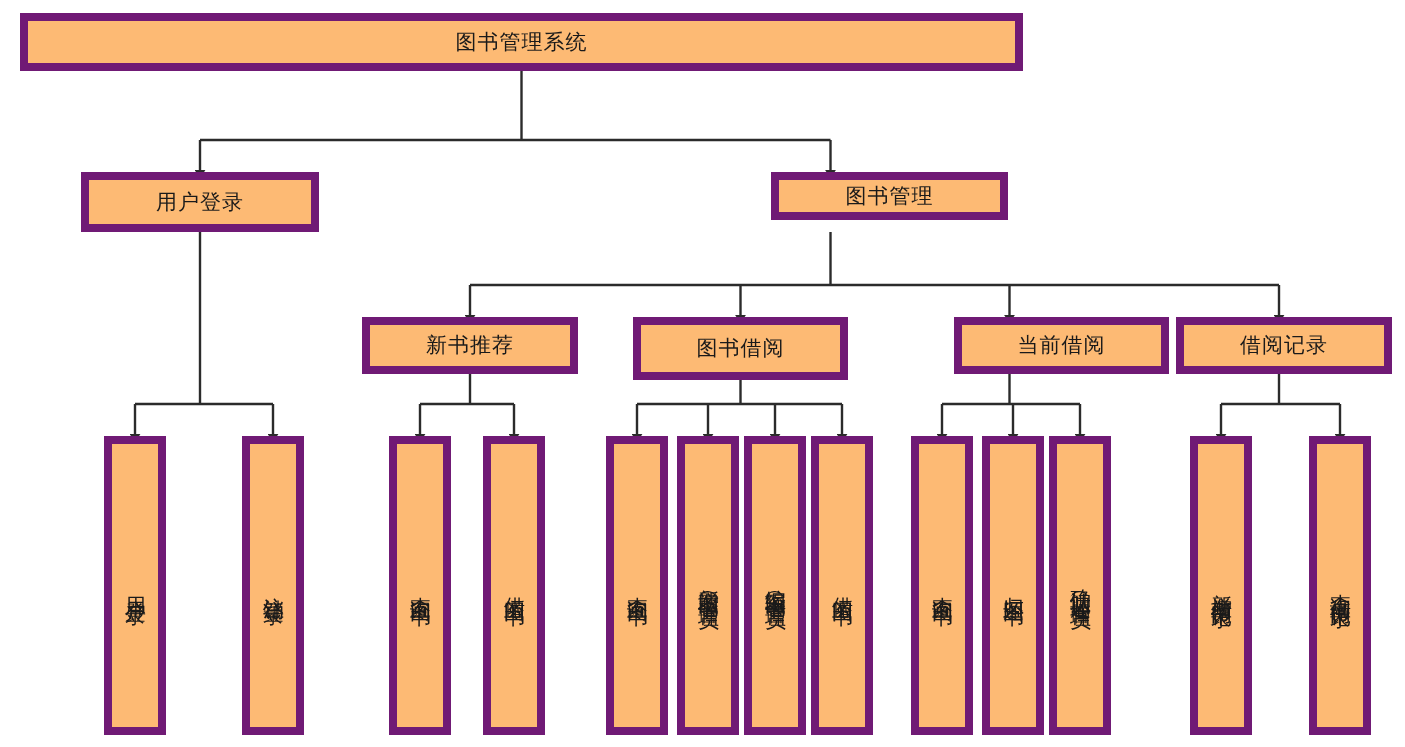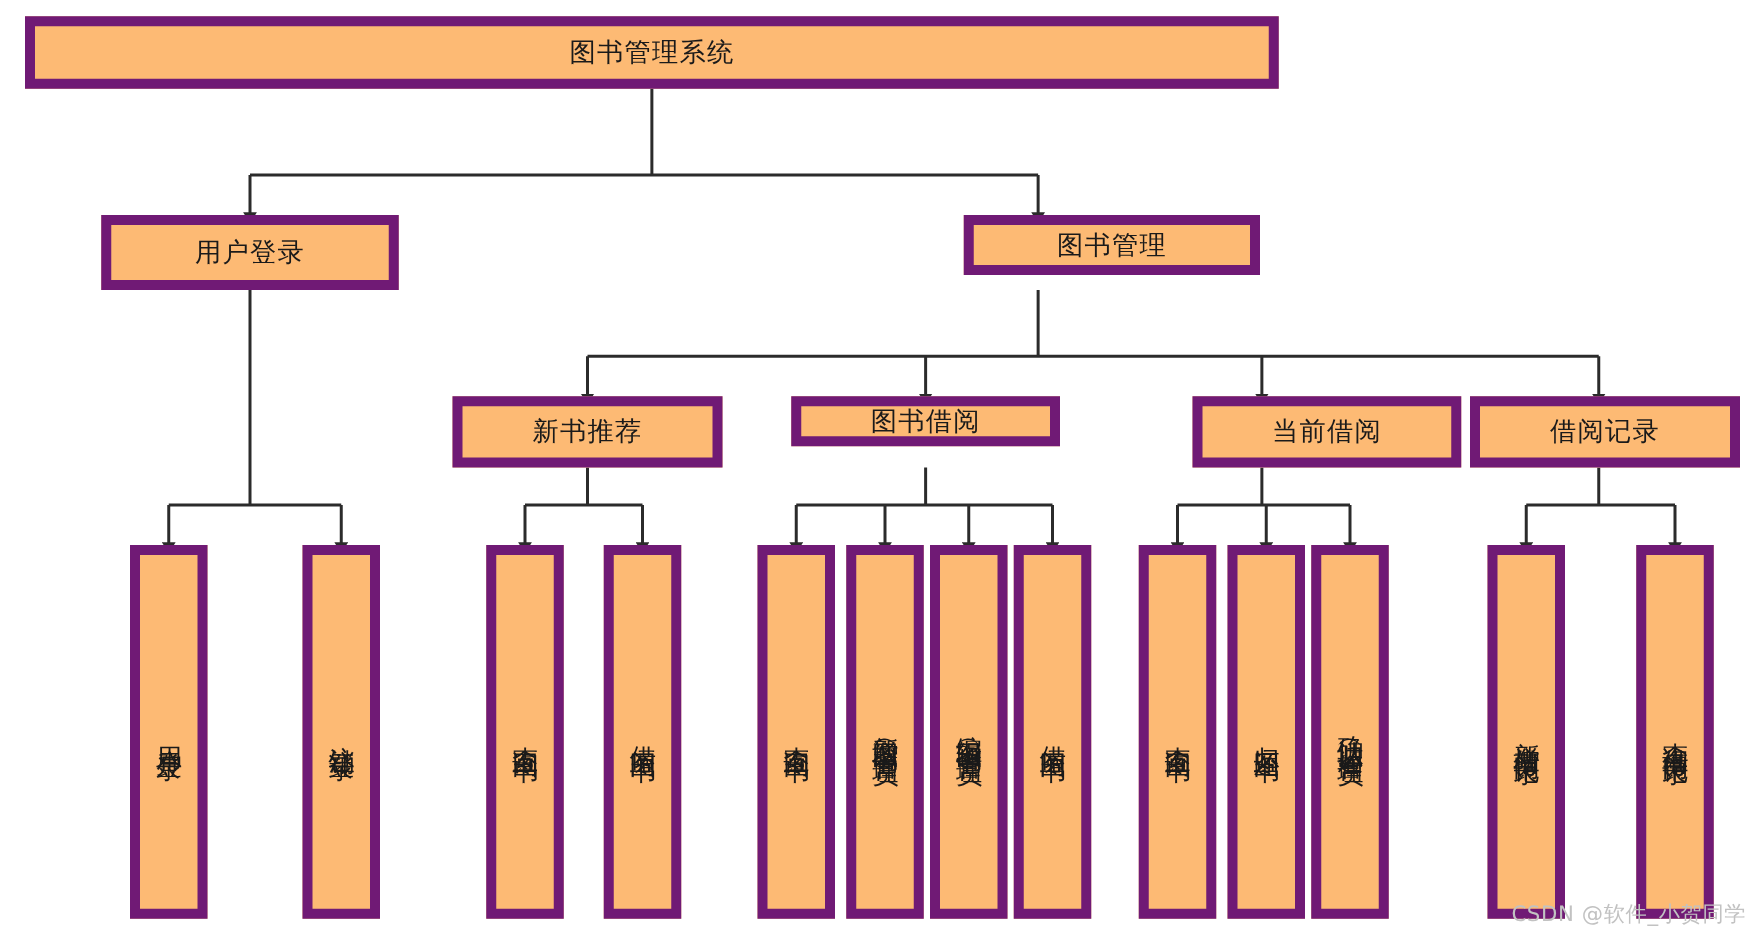--- a/index.html
+++ b/index.html
@@ -117,21 +117,21 @@
       </div>
       <div class="node horiz" style="left: 81px; top: 172px; width: 238px; height: 60px;">
         <span class="label">用户登录</span>
       </div>
       <div class="node horiz" style="left: 732px; top: 172px; width: 237px; height: 48px; margin-left: 39px;">
         <span class="label">图书管理</span>
       </div>
       <div class="node horiz" style="left: 362px; top: 317px; width: 216px; height: 57px;">
         <span class="label">新书推荐</span>
       </div>
-      <div class="node horiz" style="left: 633px; top: 317px; width: 215px; height: 40px;">
+      <div class="node horiz" style="left: 633px; top: 317px; width: 215px; height: 63px;">
         <span class="label">图书借阅</span>
       </div>
       <div class="node horiz" style="left: 954px; top: 317px; width: 215px; height: 57px;">
         <span class="label">当前借阅</span>
       </div>
       <div class="node horiz" style="left: 1176px; top: 317px; width: 216px; height: 57px;">
         <span class="label">借阅记录</span>
       </div>
       <div class="node vert" style="left: 104px; top: 436px; width: 62px; height: 299px;">
         <span class="label">用户登录</span>
@@ -166,14 +166,13 @@
       <div class="node vert" style="left: 1049px; top: 436px; width: 62px; height: 299px;">
         <span class="label">确认归还（管理员）</span>
       </div>
       <div class="node vert" style="left: 1190px; top: 436px; width: 62px; height: 299px;">
         <span class="label">新增借阅记录</span>
       </div>
       <div class="node vert" style="left: 1309px; top: 436px; width: 62px; height: 299px;">
         <span class="label">查询借阅记录</span>
       </div>
     </div>
-  <div class="watermark">CSDN @软件_小贺同学</div>
 </div>
 
 </body></html>

